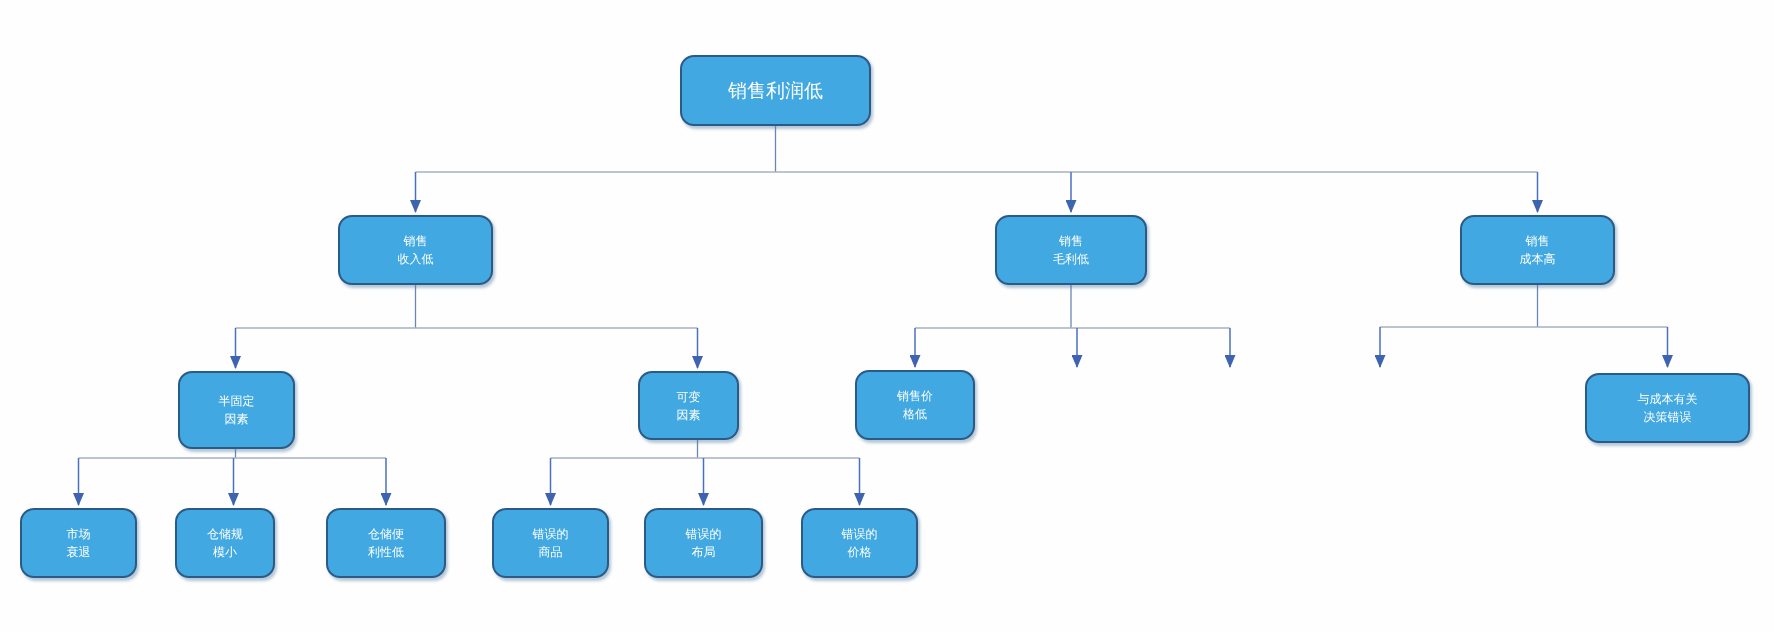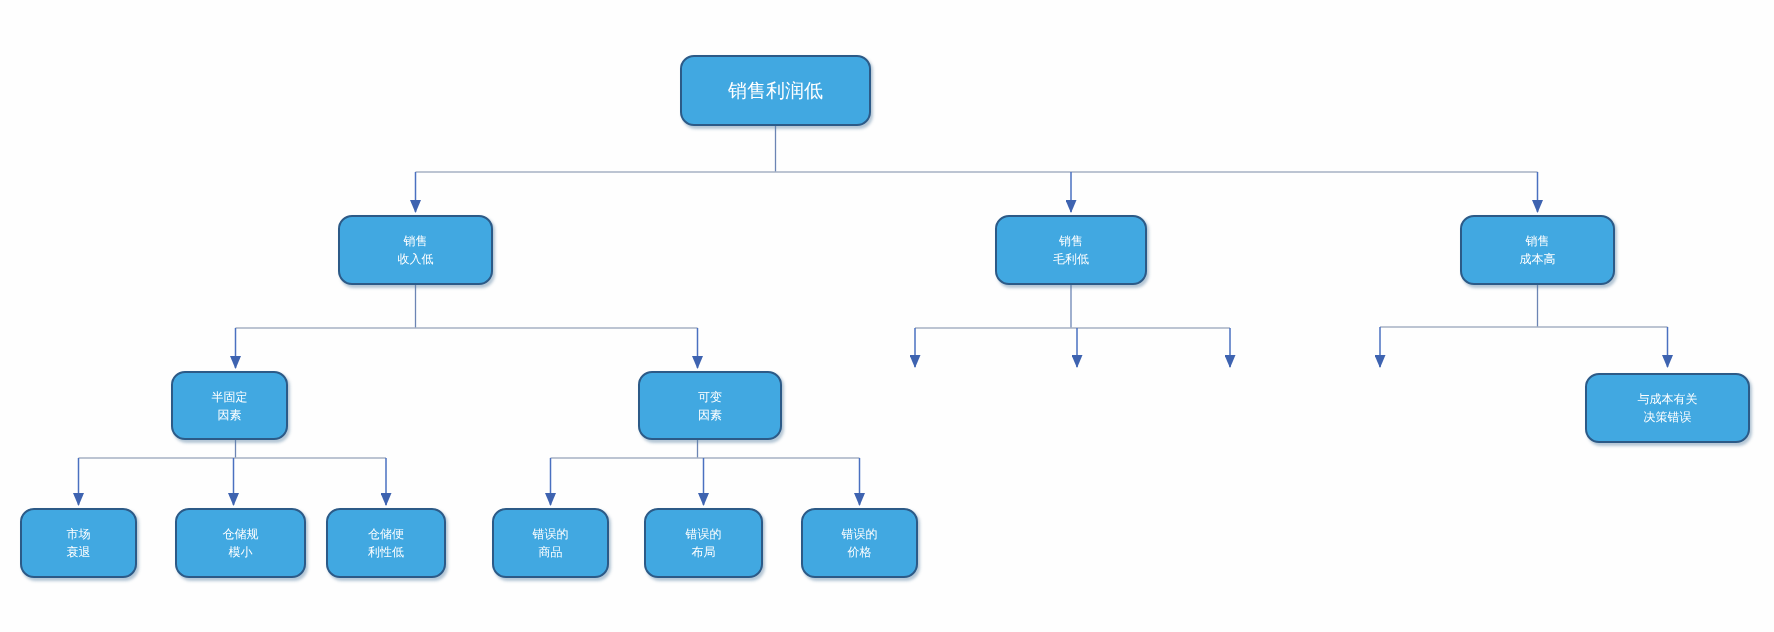--- a/index.html
+++ b/index.html
@@ -82,38 +82,42 @@
   </div>
   <div class="node" style="left:995px;top:215px;width:152px;height:70px">
     <span class="lbl">销售
 毛利低</span>
   </div>
   <div class="node" style="left:1460px;top:215px;width:155px;height:70px">
     <span class="lbl">销售
 成本高</span>
   </div>
 
-  <div class="node" style="left:171px;top:371px;width:117px;height:69px">
+  <div class="node" style="left:178px;top:371px;width:117px;height:78px">
     <span class="lbl">半固定
 因素</span>
   </div>
-  <div class="node" style="left:638px;top:371px;width:144px;height:69px">
+  <div class="node" style="left:638px;top:371px;width:101px;height:69px">
     <span class="lbl">可变
 因素</span>
+  </div>
+  <div class="node" style="left:855px;top:370px;width:120px;height:70px">
+    <span class="lbl">销售价
+格低</span>
   </div>
   <div class="node" style="left:1585px;top:373px;width:165px;height:70px">
     <span class="lbl">与成本有关
 决策错误</span>
   </div>
 
   <div class="node" style="left:20px;top:508px;width:117px;height:70px">
     <span class="lbl">市场
 衰退</span>
   </div>
-  <div class="node" style="left:175px;top:508px;width:131px;height:70px">
+  <div class="node" style="left:175px;top:508px;width:100px;height:70px">
     <span class="lbl">仓储规
 模小</span>
   </div>
   <div class="node" style="left:326px;top:508px;width:120px;height:70px">
     <span class="lbl">仓储便
 利性低</span>
   </div>
   <div class="node" style="left:492px;top:508px;width:117px;height:70px">
     <span class="lbl">错误的
 商品</span>

